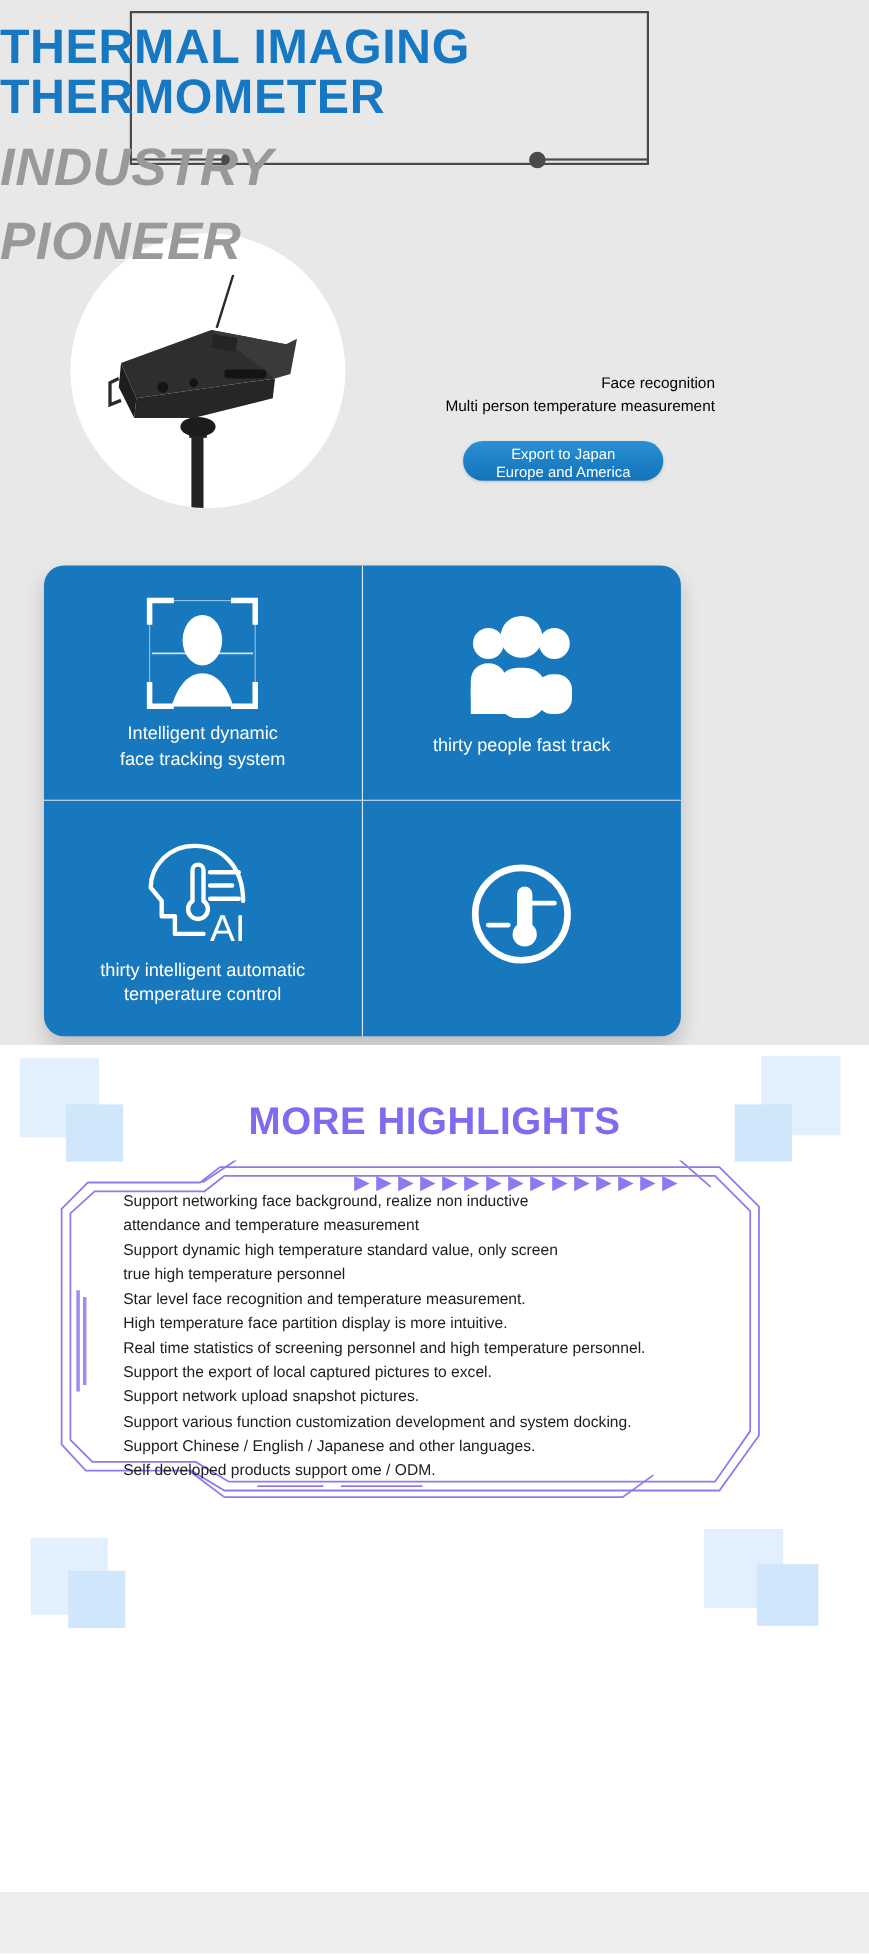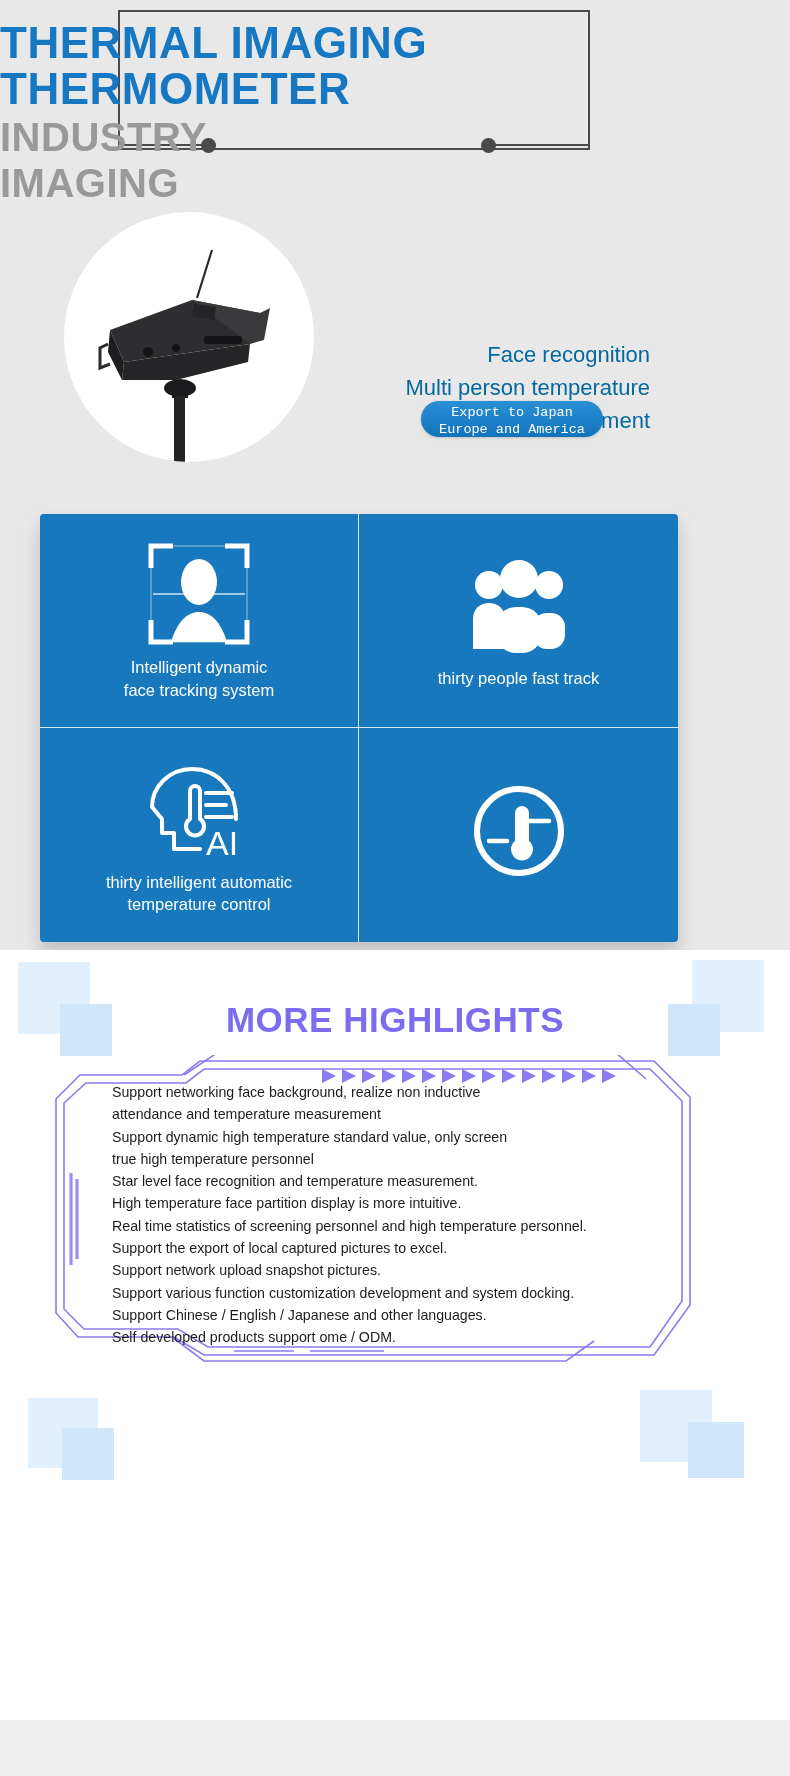--- a/index.html
+++ b/index.html
@@ -67,78 +67,79 @@
     z-index: 3;
   }
   .title-main {
     font-size: 44px;
     font-weight: bold;
     line-height: 1.05;
     color: #1678c2;
     letter-spacing: 0.5px;
   }
   .title-sub {
-    font-size: 40px;
+    font-size: 48px;
     font-weight: bold;
     line-height: 1.05;
     color: #999999;
     letter-spacing: 0.5px;
-    margin-top: 4px;
+    margin-top: 16px;
+    font-style: italic;
   }
 
   .product-circle {
     position: absolute;
     left: 64px; top: 212px;
     width: 250px; height: 250px;
     border-radius: 50%;
     background: #ffffff;
     overflow: hidden;
   }
   .device { position: absolute; left: 0; top: 0; width: 250px; height: 250px; }
 
   .tagline {
     position: absolute;
     left: 300px; top: 338px;
     width: 350px;
     text-align: right;
-    color: #0369a1;
-    font-size: 22px;
+    color: #000000;
+    font-size: 14px;
     line-height: 1.5;
   }
 
   .export-btn {
     position: absolute;
     left: 421px; top: 401px;
     width: 182px; height: 36px;
     border-radius: 18px;
     background: linear-gradient(180deg, #2a8fd4 0%, #1274bb 100%);
     border: none;
     color: #ffffff;
     font-size: 13.5px;
     line-height: 1.25;
     text-align: center;
     padding-top: 4px;
-    font-family: Liberation Mono, monospace;
+    font-family: Liberation Sans, sans-serif;
     box-shadow: 0 1px 3px rgba(0,0,0,0.18);
     cursor: pointer;
   }
 
   
   .feature-wrap {
     position: absolute;
     left: 0; top: 510px;
     width: 790px; height: 440px;
     background: #e8e8e8;
   }
   .feature-panel {
     position: absolute;
     left: 40px; top: 4px;
-    width: 638px; height: 428px;
+    width: 579px; height: 428px;
     background: #1778bd;
-    border-radius: 4px;
+    border-radius: 18px;
     box-shadow: 0 10px 18px rgba(0,0,0,0.18);
     display: grid;
     grid-template-columns: 1fr 1fr;
     grid-template-rows: 1fr 1fr;
     overflow: hidden;
   }
   .feature-cell {
     position: relative;
     display: flex;
     flex-direction: column;
@@ -219,21 +220,21 @@
 
     <div class="title-frame"></div>
     <div class="frame-gap"></div>
     <div class="frame-dot left"></div>
     <div class="frame-dot right"></div>
 
     <div class="title-block">
       <div class="title-main">THERMAL IMAGING</div>
       <div class="title-main">THERMOMETER</div>
       <div class="title-sub">INDUSTRY</div>
-      <div class="title-sub">IMAGING</div>
+      <div class="title-sub">PIONEER</div>
     </div>
 
     <div class="product-circle">
       <svg class="device" viewBox="0 0 250 250">
 
         <path d="M148 38 L133 86" stroke="#2b2b2b" stroke-width="2.2" fill="none"></path>
 
         <path d="M46 118 L128 88 L196 101 L186 132 L60 150 Z" fill="#2e2e30"></path>
         <path d="M46 118 L60 150 L58 168 L44 140 Z" fill="#1e1e20"></path>
         <path d="M60 150 L186 132 L184 150 L112 168 L58 168 Z" fill="#262628"></path>

